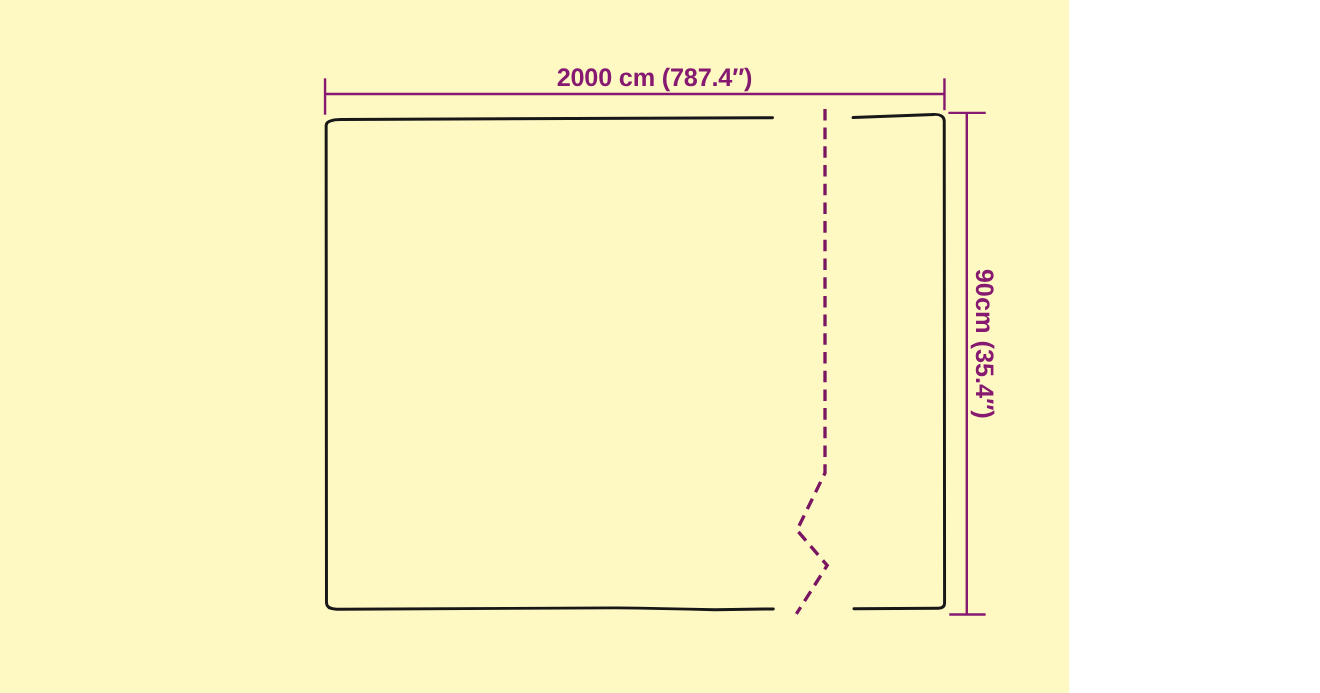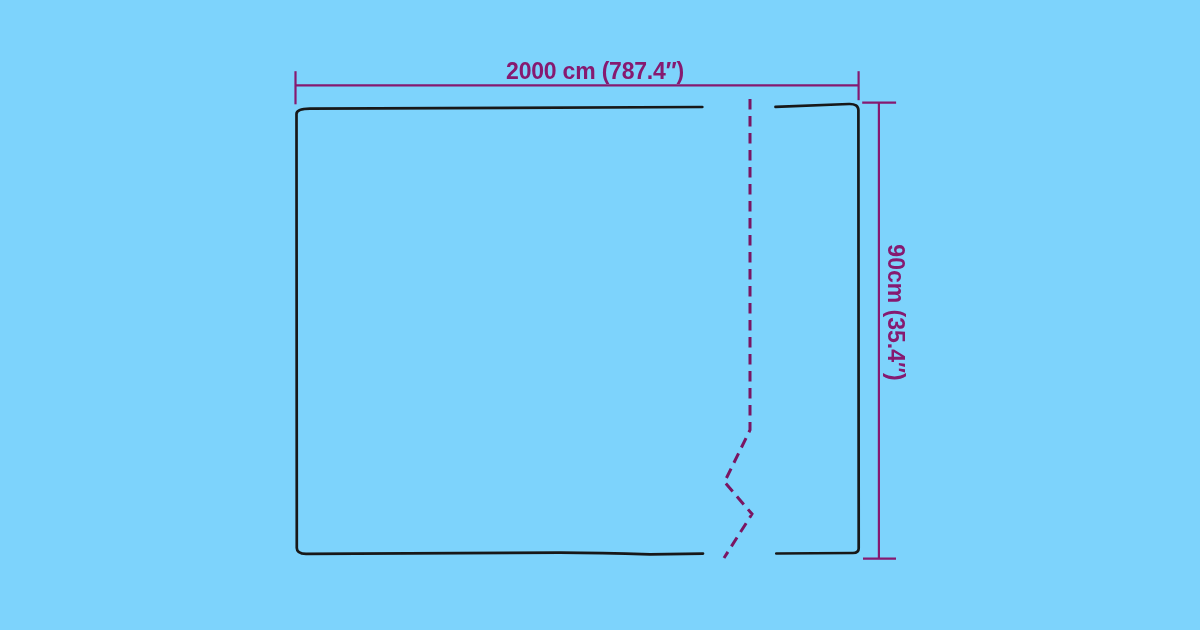--- a/index.html
+++ b/index.html
@@ -1,16 +1,16 @@
 <!DOCTYPE html>
 <html><head>
 <meta charset="utf-8">
 <style>
   html,body{margin:0;padding:0;background:#ffffff;}
-  .canvas{position:relative;width:1200px;height:630px;background:#7dd3fc;overflow:hidden;}
+  .canvas{position:relative;width:972px;height:630px;background:#fef9c3;overflow:hidden;}
   svg{position:absolute;left:0;top:0;}
   text{font-family:"Liberation Sans",sans-serif;font-weight:bold;}
 </style>
 </head>
 <body>
 
 <div class="canvas">
 <svg width="1200" height="630" viewBox="0 0 1200 630">
 
   <path d="M 702.3 107.0 L 310 108.7 Q 296.6 108.9 296.5 114 L 296.8 548 Q 296.8 553.7 306 553.8 L 560 552.6 Q 600 552.9 650 554.3 L 703 553.6" fill="none" stroke="#181818" stroke-width="2.7" stroke-linecap="round" stroke-linejoin="round"></path>

